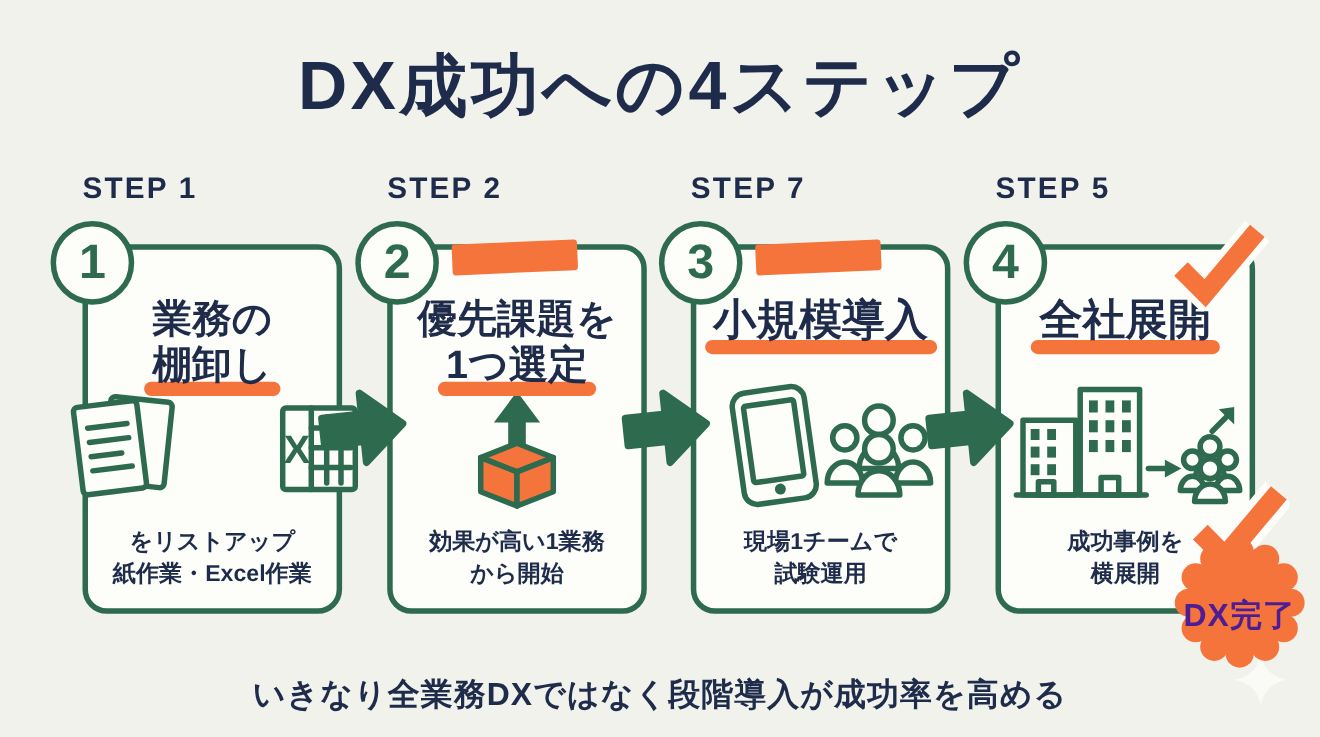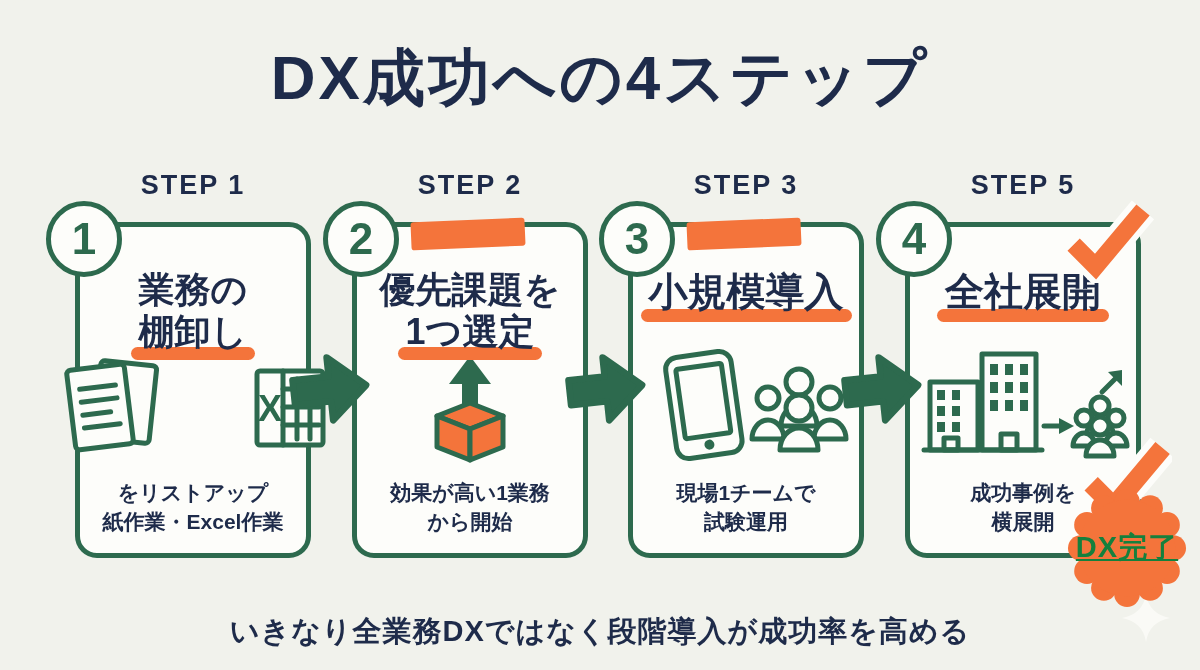--- a/index.html
+++ b/index.html
@@ -6,21 +6,21 @@
     --bg:#f1f2ec; --navy:#1e2b4a; --green:#2d6a4e; --orange:#f4743b; --card:#fdfdfa;
   }
   *{margin:0;padding:0;box-sizing:border-box;}
   html,body{background:var(--bg);}
   body{font-family:"Liberation Sans","DejaVu Sans",sans-serif;}
   .canvas{position:relative;width:1200px;height:670px;background:var(--bg);overflow:hidden;border-radius:25px;}
 
   .title{position:absolute;top:36px;left:0;width:1200px;text-align:center;
          font-size:62px;font-weight:900;color:var(--navy);letter-spacing:3px;}
 
-  .step-label{position:absolute;top:170px;width:236px;text-align:center;
+  .step-label{position:absolute;top:156px;width:236px;text-align:left;
               font-size:27px;font-weight:800;color:var(--navy);letter-spacing:2px;}
 
   .card{position:absolute;top:222px;width:236px;height:336px;background:var(--card);
         border:5px solid var(--green);border-radius:22px;
         display:flex;flex-direction:column;align-items:center;padding:42px 6px 16px;}
 
   .num-circle{position:absolute;top:201px;width:76px;height:76px;border-radius:50%;
               background:var(--card);border:5px solid var(--green);z-index:6;
               display:flex;align-items:center;justify-content:center;
               font-size:44px;font-weight:800;color:var(--green);}
@@ -42,43 +42,43 @@
   .tape{position:absolute;left:54px;top:-7px;width:114px;height:28px;background:var(--orange);
         border-radius:3px;transform:rotate(-2.5deg);z-index:5;}
 
   .corner-check{position:absolute;right:-18px;top:-28px;width:95px;height:84px;z-index:6;}
 
   .flow-arrow{position:absolute;top:350px;width:86px;height:78px;transform:rotate(-6deg);z-index:7;}
 
   .badge-check{position:absolute;left:1078px;top:434px;width:94px;height:92px;z-index:8;}
   .badge{position:absolute;left:1066px;top:487px;width:122px;height:122px;z-index:9;}
   .badge svg{position:absolute;left:0;top:0;}
-  .badge-label{position:absolute;left:0;top:0;width:122px;height:122px;display:flex;
-               align-items:center;justify-content:center;color:#15803d;
-               font-size:29px;font-weight:800;letter-spacing:1px;text-decoration:underline;}
+  .badge-label{position:absolute;left:0;top:12px;width:122px;height:122px;display:flex;
+               align-items:center;justify-content:center;color:#4c1d95;
+               font-size:29px;font-weight:800;letter-spacing:1px;}
 
   .sparkle{position:absolute;left:1120px;top:592px;width:52px;height:52px;z-index:3;}
 
   .footer-note{position:absolute;top:612px;left:0;width:1200px;text-align:center;
                font-size:29px;font-weight:800;color:var(--navy);letter-spacing:1px;}
 
   .ic{stroke:var(--green);fill:none;stroke-width:5;stroke-linecap:round;stroke-linejoin:round;}
   .icf{fill:var(--green);stroke:none;}
   .icw{fill:var(--card);}
 </style>
 </head>
 <body>
 
 <div class="canvas">
 
   <h1 class="title">DX成功への4ステップ</h1>
 
   <div class="step-label" style="left:75px">STEP 1</div>
   <div class="step-label" style="left:352px">STEP 2</div>
-  <div class="step-label" style="left:628px">STEP 3</div>
+  <div class="step-label" style="left:628px">STEP 7</div>
   <div class="step-label" style="left:905px">STEP 5</div>
 
   <div class="num-circle" style="left:46px">
       <span>1</span>
     </div>
   <div class="num-circle" style="left:323px">
       <span>2</span>
     </div>
   <div class="num-circle" style="left:599px">
       <span>3</span>

